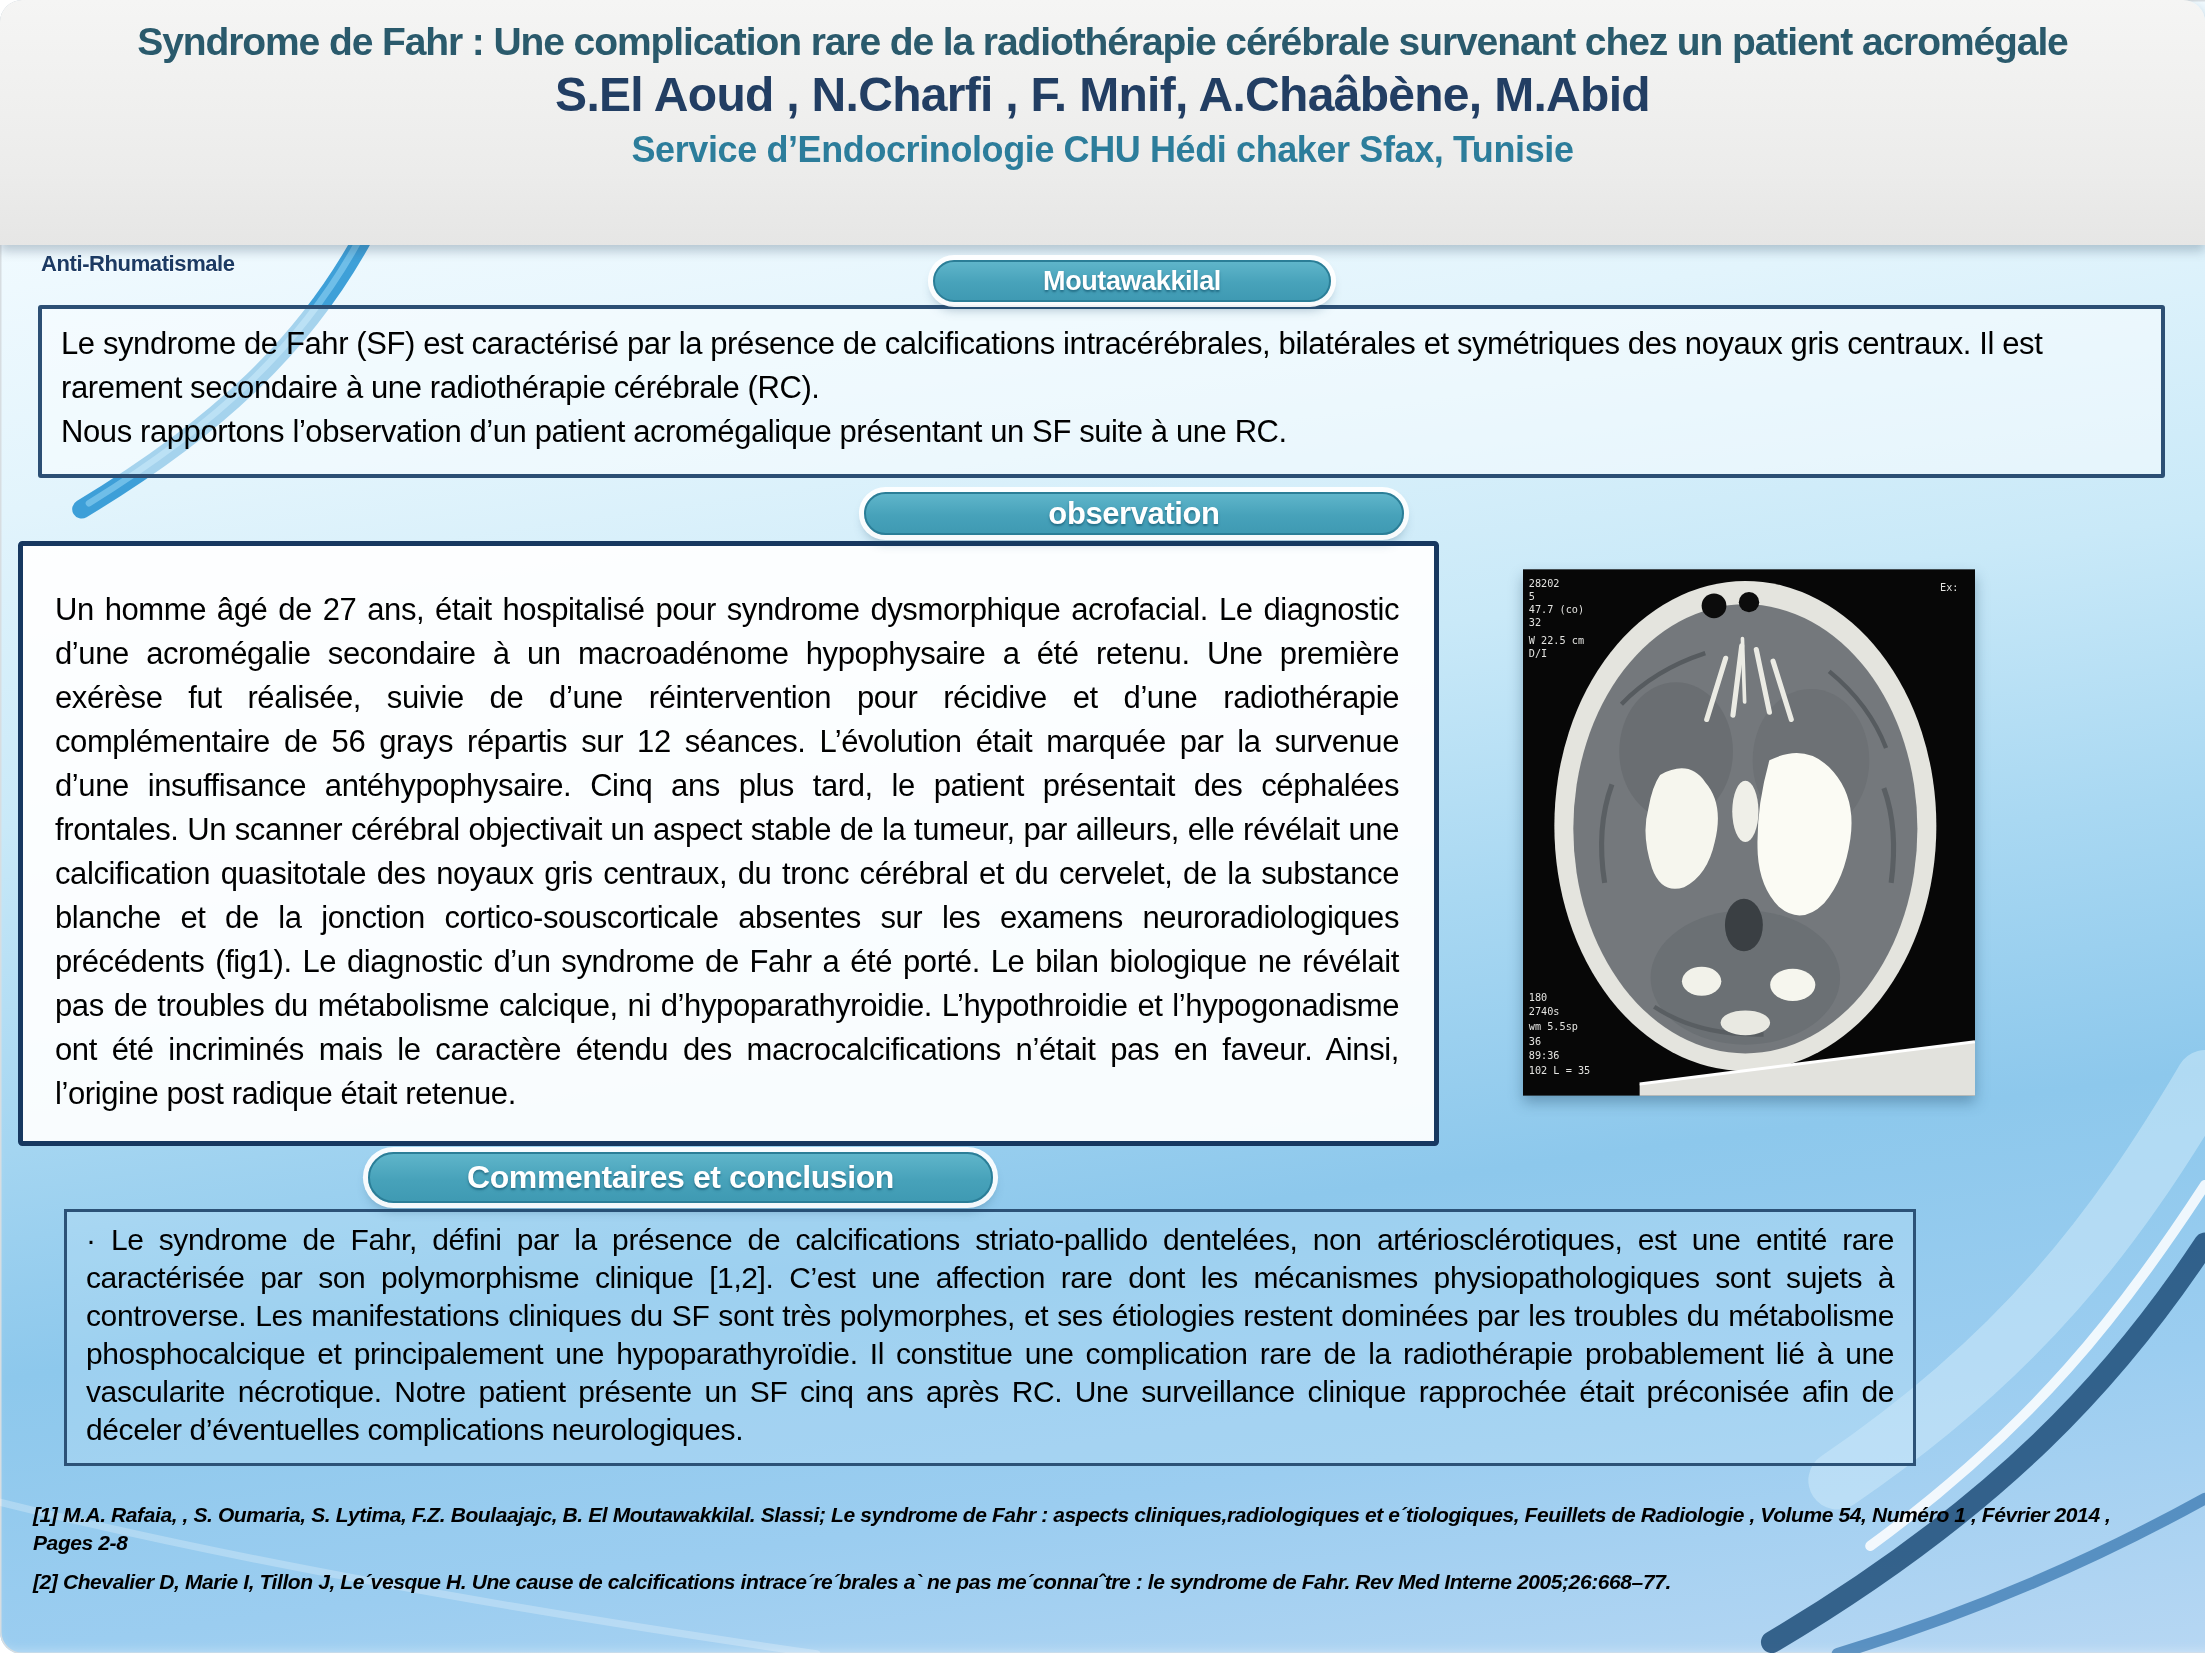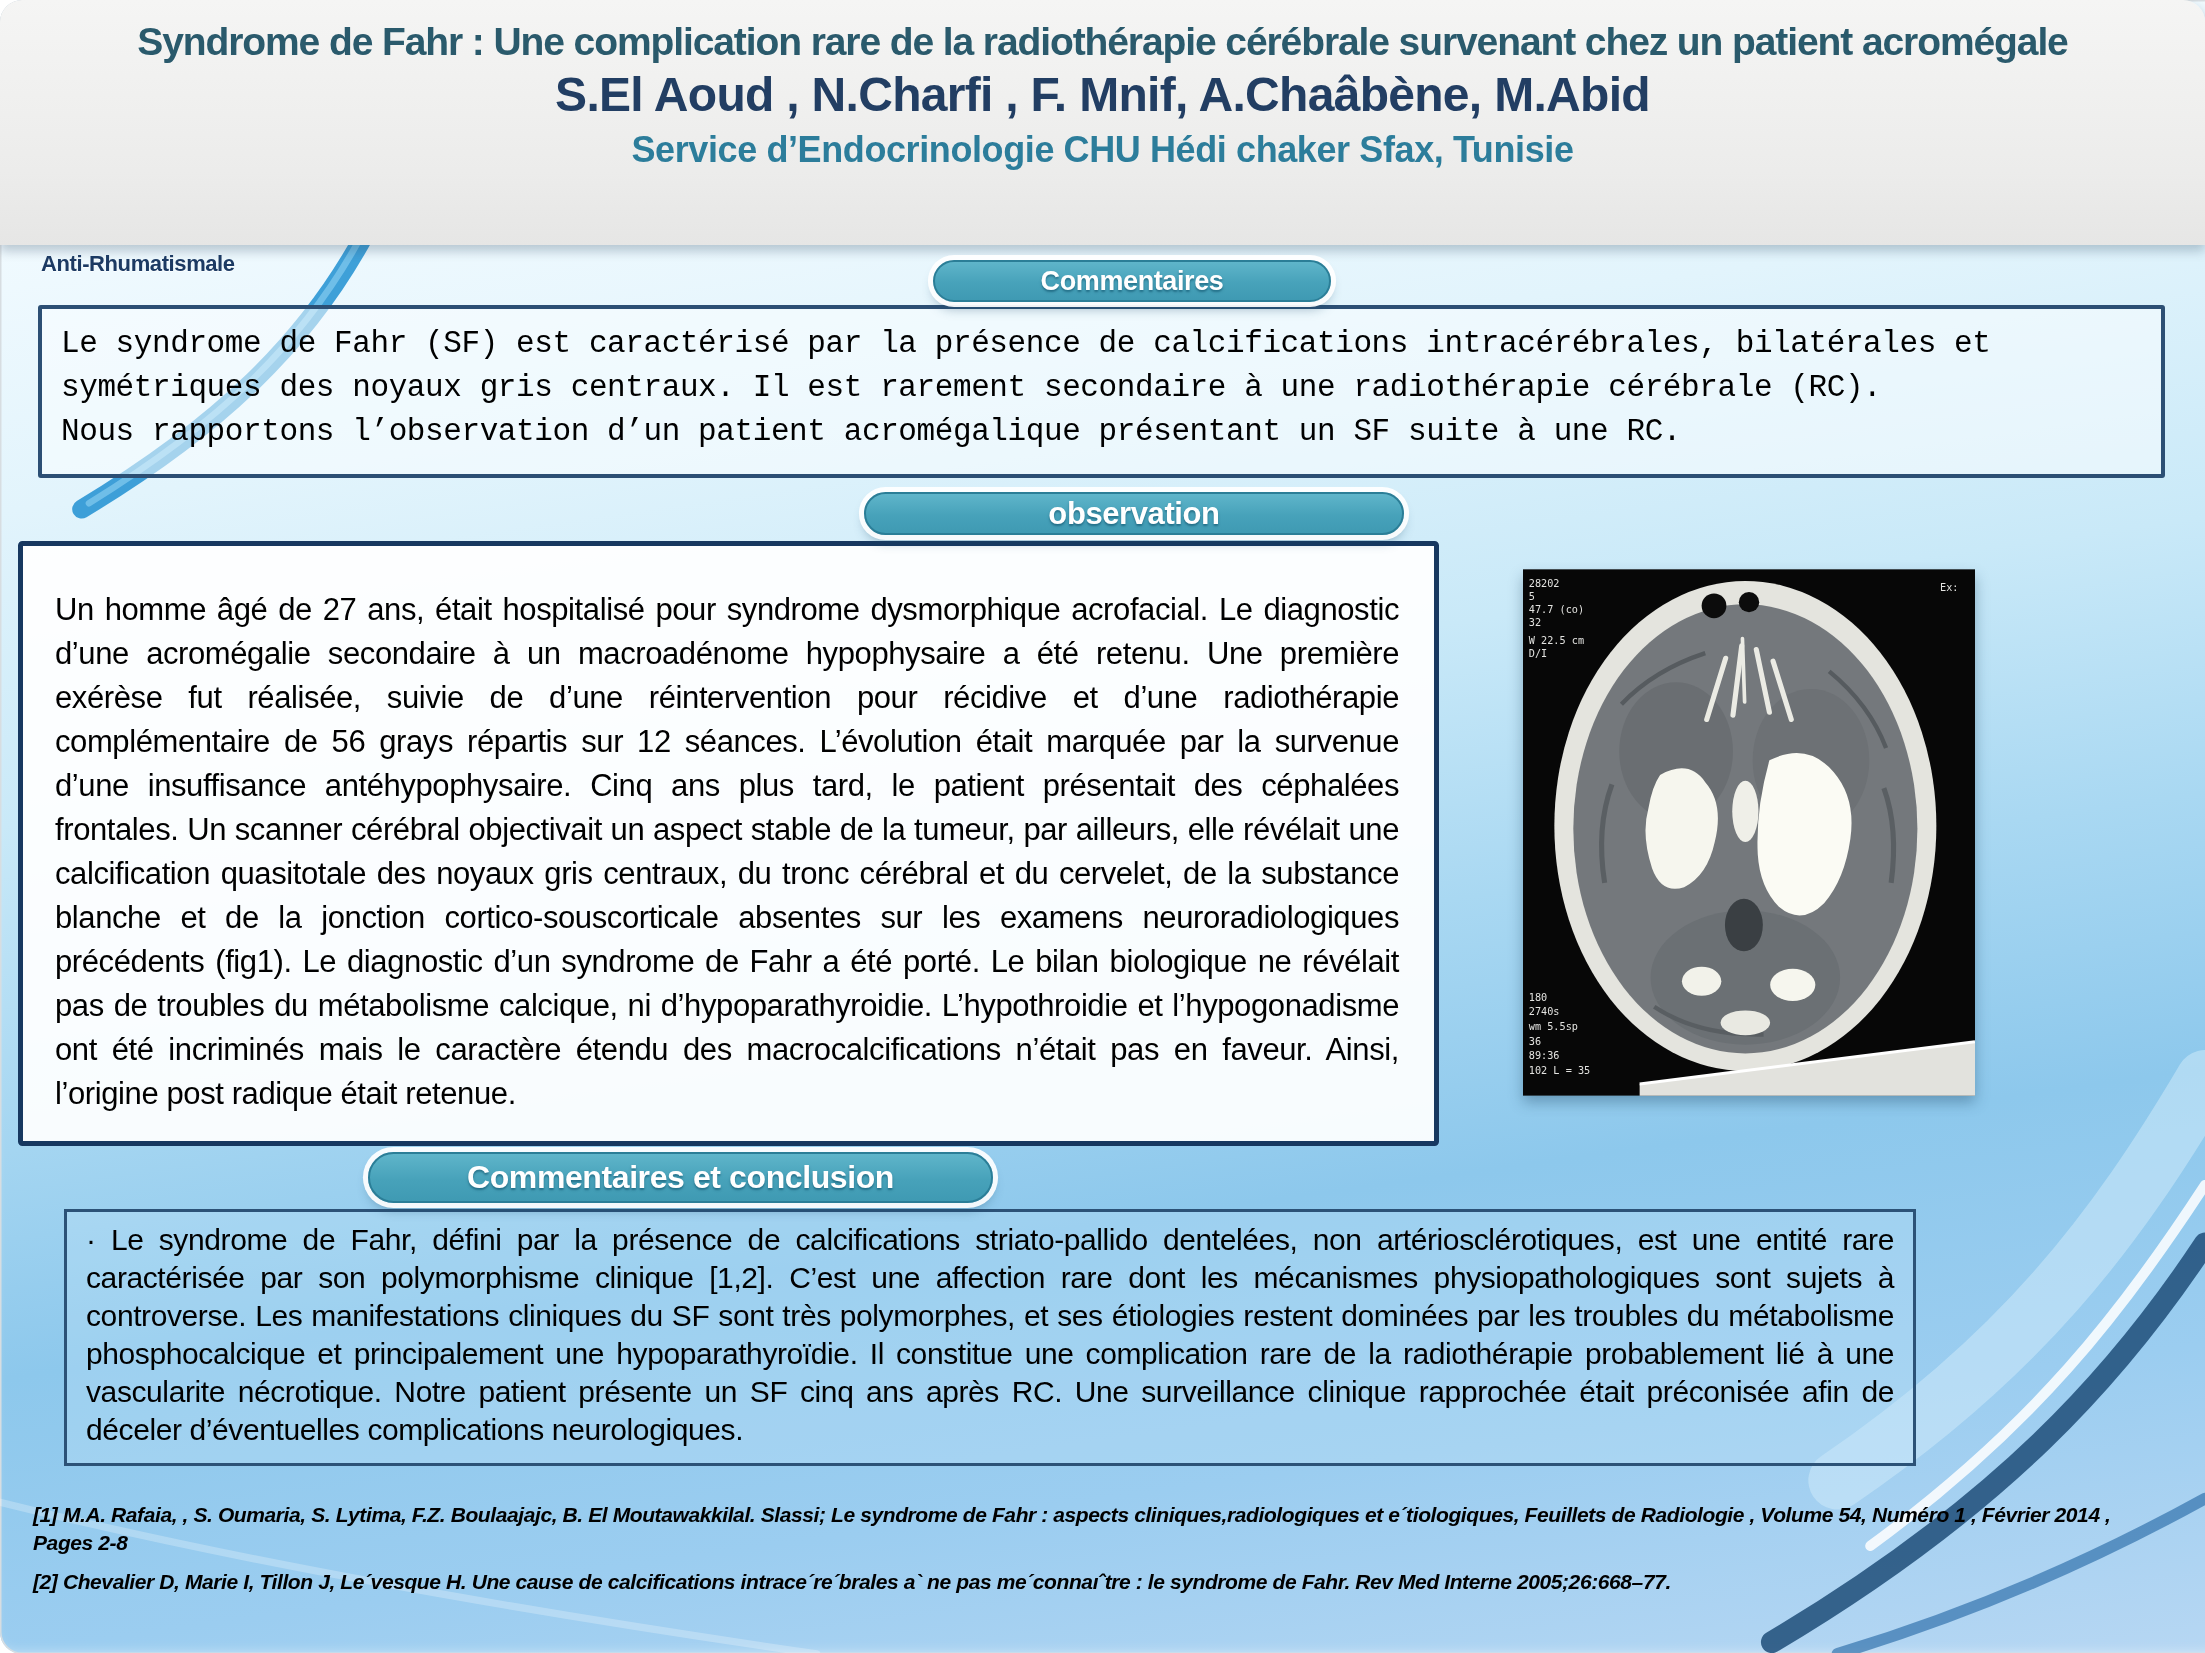--- a/index.html
+++ b/index.html
@@ -35,21 +35,21 @@
   .badge-intro{left:933px;top:260px;width:394px;height:38px;font-size:27px;}
   .badge-obs{left:864px;top:492px;width:536px;height:39px;font-size:31px;}
   .badge-concl{left:368px;top:1152px;width:621px;height:47px;font-size:32px;}
   
   .box{position:absolute;z-index:4;box-sizing:border-box;color:#000;}
   .intro-box{
     left:38px;top:305px;width:2127px;height:173px;
     border:4.4px solid #2c4f74;border-radius:2.9px;background:rgba(250,253,255,.55);
     padding:13px 19px 0 19px;
   }
-  .intro-box p{margin:0;font-size:31px;line-height:44px;letter-spacing:-0.4px;font-family:Liberation Mono, monospace;}
+  .intro-box p{margin:0;font-size:31px;line-height:44px;letter-spacing:-0.4px;}
   .obs-box{
     left:18px;top:541px;width:1421px;height:605px;
     border:5.1px solid #173860;border-radius:4.4px;background:rgba(255,255,255,.93);
     padding:42px 35px 0 32px;
   }
   .obs-box p{margin:0;font-size:31px;line-height:44px;text-align:justify;letter-spacing:-0.4px;}
   .concl-box{
     left:64px;top:1209px;width:1852px;height:257px;
     border:3.6px solid #2c5277;background:rgba(195,228,249,.30);
     padding:8.8px 19px 0 19px;
@@ -83,21 +83,21 @@
 
   <header class="header">
     <div class="title">Syndrome de Fahr : Une complication rare de la radiothérapie cérébrale survenant chez un patient acromégale</div>
     <div class="authors">S.El Aoud , N.Charfi , F. Mnif, A.Chaâbène, M.Abid</div>
     <div class="affiliation">Service d’Endocrinologie CHU Hédi chaker Sfax, Tunisie</div>
   </header>
 
   <div class="watermark">Anti-Rhumatismale</div>
 
   <div class="badge badge-intro">
-    <span>Commentaires</span>
+    <span>Moutawakkilal</span>
   </div>
   <section class="box intro-box">
     <p>Le syndrome de Fahr (SF) est caractérisé par la présence de calcifications intracérébrales, bilatérales et symétriques des noyaux gris centraux. Il est rarement secondaire à une radiothérapie cérébrale (RC).</p>
     <p>Nous rapportons l’observation d’un patient acromégalique présentant un SF suite à une RC.</p>
   </section>
 
   <div class="badge badge-obs">
     <span>observation</span>
   </div>
   <section class="box obs-box">

